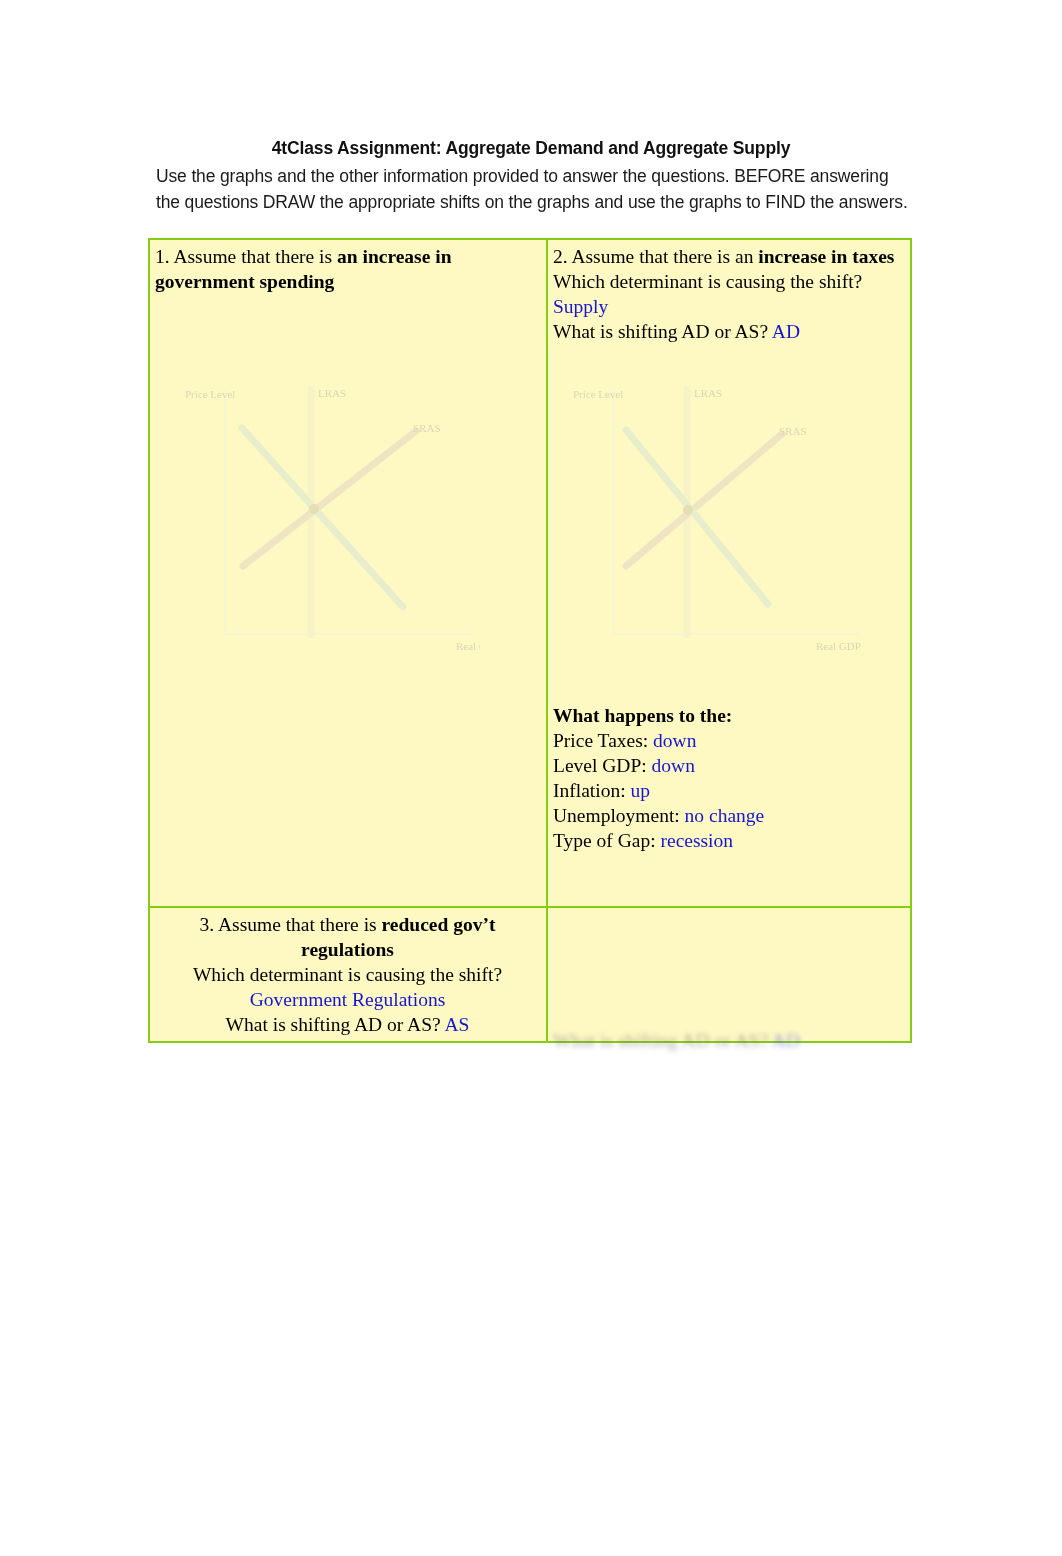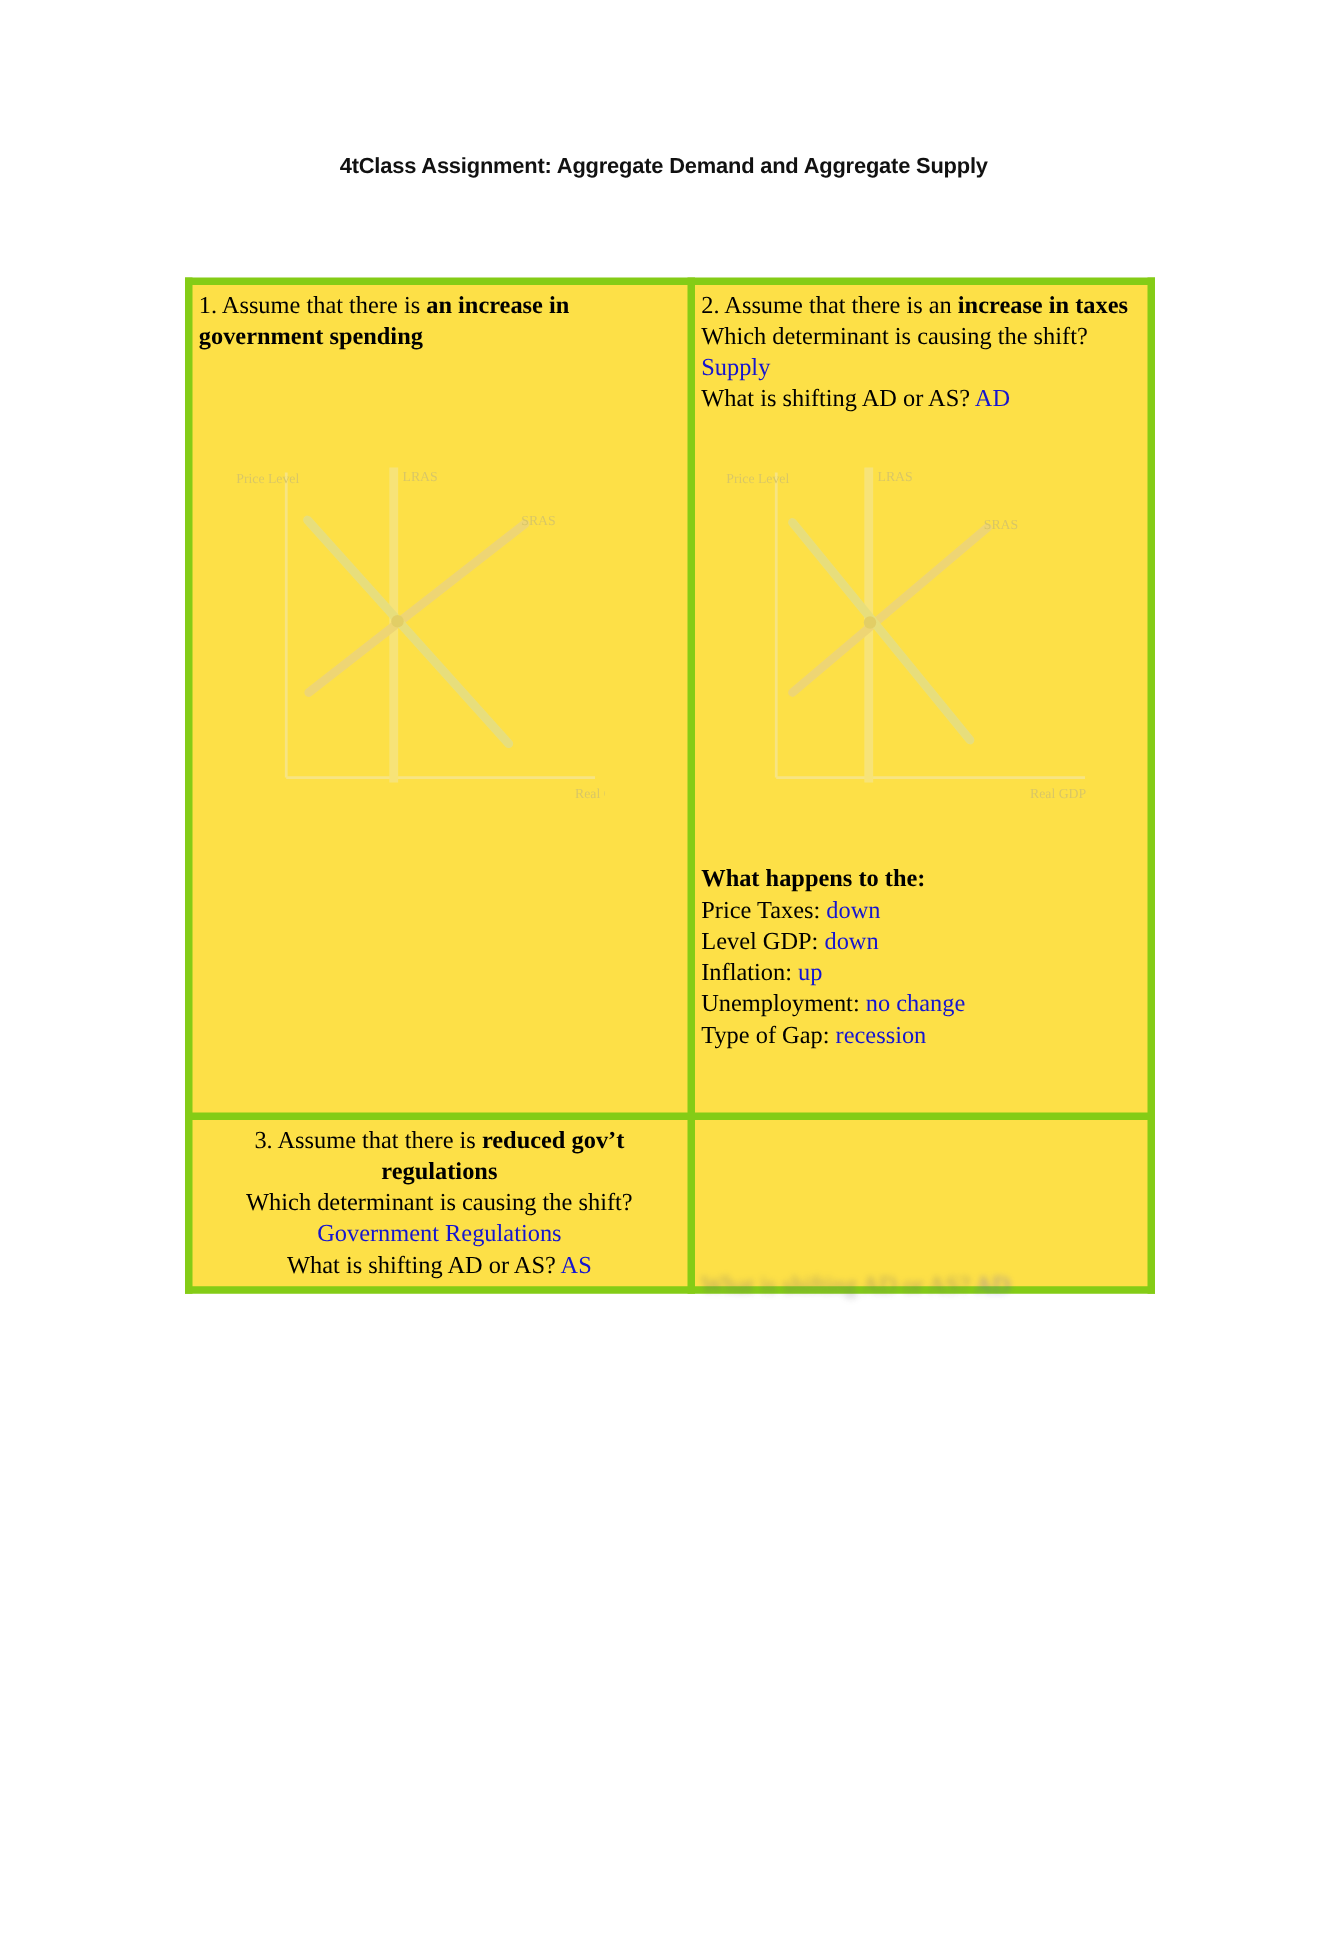--- a/index.html
+++ b/index.html
@@ -11,21 +11,21 @@
     width: 1062px;
     height: 1556px;
     position: relative;
     font-family: "Liberation Serif", serif;
     color: #000000;
     overflow: hidden;
   }
 
   .page {
     position: absolute;
-    left: 0; top: 0;
+    left: 0; top: 16px;
     width: 1062px;
     height: 1220px;
     background: #ffffff;
   }
 
   
   .doc-title {
     position: absolute;
     left: 152px;
     top: 122px;
@@ -53,24 +53,24 @@
   .qtable {
     position: absolute;
     left: 148px;
     top: 222px;
     width: 760px;
     height: 800px;
     border-collapse: collapse;
     table-layout: fixed;
   }
   .qtable td {
-    border: 6px solid #84cc16;
+    border: 2px solid #84cc16;
     vertical-align: top;
     padding: 0;
-    background: #fde047;
+    background: #fef9c3;
   }
   .cell-inner {
     position: relative;
     padding: 4px 6px 4px 5px;
     font-size: 19.5px;
     line-height: 25px;
     font-family: "Liberation Serif", serif;
   }
   .r1 { height: 668px; }
   .r2 { height: 132px; text-align: center; }
@@ -118,20 +118,21 @@
   }
   .faded-line .ans { color: #4b4bd8; }
 </style>
 </head>
 <body>
 
 <div class="page">
 
   <div class="doc-title">4tClass Assignment: Aggregate Demand and Aggregate Supply</div>
 
+  <div class="doc-intro">Use the graphs and the other information provided to answer the questions. BEFORE answering the questions DRAW the appropriate shifts on the graphs and use the graphs to FIND the answers.</div>
 
   <table class="qtable">
     <tbody>
       <tr class="r1">
 
         <td class="c1">
           <div class="cell-inner">
             <p class="qline"><span>1.</span><span> </span><span>Assume that there is </span><span class="b">an increase in government spending</span></p>
 
             <div class="graph-wrap g1">

